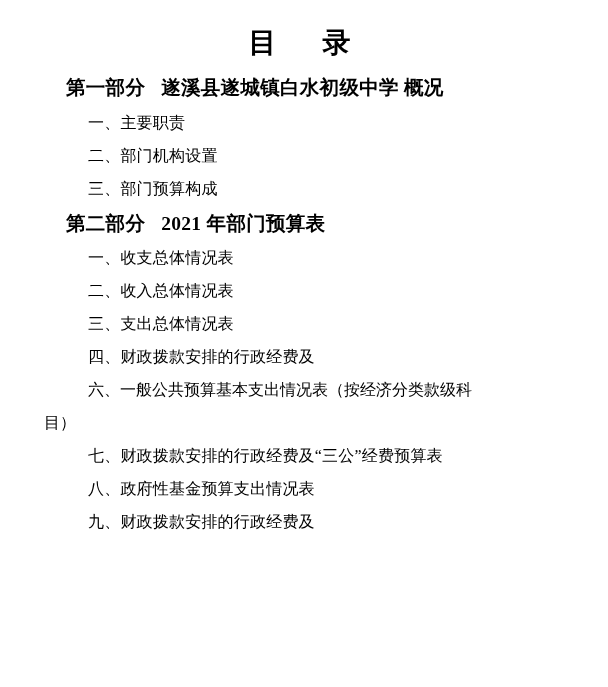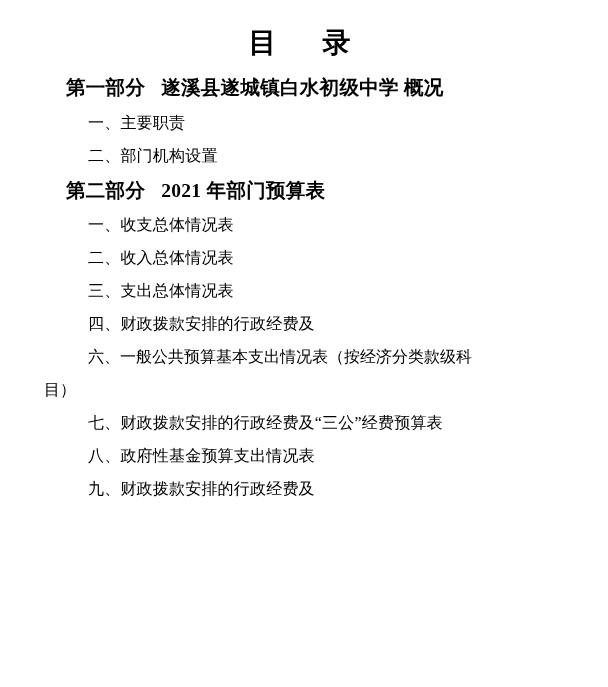--- a/index.html
+++ b/index.html
@@ -73,20 +73,21 @@
   <div class="doc-title">目　录</div>
 
   <div class="toc">
 
     <div class="toc-entry toc-line part-heading">
       <span>第一部分</span><span class="part-gap"></span><span>遂溪县遂城镇白水初级中学 概况</span>
     </div>
 
     <div class="toc-entry toc-line sub-item">一、主要职责</div>
     <div class="toc-entry toc-line sub-item">二、部门机构设置</div>
+    <div class="toc-entry toc-line sub-item">三、部门预算构成</div>
 
     <div class="toc-entry toc-line part-heading">
       <span>第二部分</span><span class="part-gap"></span><span>2021 年部门预算表</span>
     </div>
 
     <div class="toc-entry toc-line sub-item">一、收支总体情况表</div>
     <div class="toc-entry toc-line sub-item">二、收入总体情况表</div>
     <div class="toc-entry toc-line sub-item">三、支出总体情况表</div>
     <div class="toc-entry toc-line sub-item">四、财政拨款安排的行政经费及</div>
 

